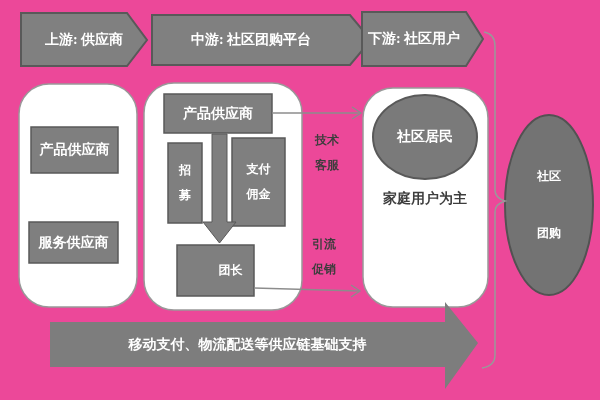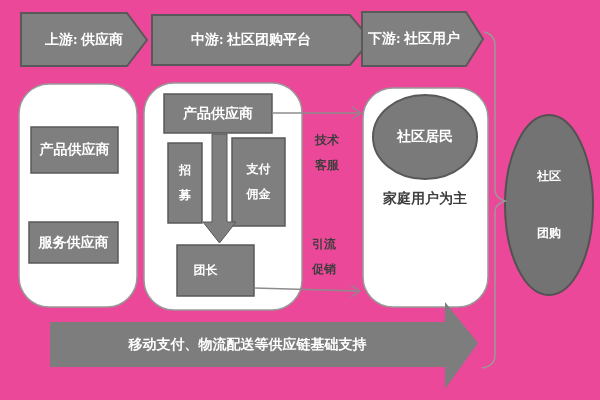--- a/index.html
+++ b/index.html
@@ -59,21 +59,21 @@
   <div class="lbl wt fs14" style="left:21px;top:13px;width:126px;height:53px;">上游: 供应商</div>
   <div class="lbl wt fs14" style="left:152px;top:15px;width:198px;height:50px;">中游: 社区团购平台</div>
   <div class="lbl wt fs14" style="left:362px;top:12px;width:104px;height:54px;">下游: 社区用户</div>
 
   <div class="lbl wt fs14" style="left:31px;top:127px;width:87px;height:46px;">产品供应商</div>
   <div class="lbl wt fs14" style="left:29px;top:222px;width:89px;height:41px;">服务供应商</div>
 
   <div class="lbl wt fs14" style="left:164px;top:94px;width:108px;height:39px;">产品供应商</div>
   <div class="lbl wt fs15 wrapv" style="left:177px;top:143px;width:16px;height:80px;">招募</div>
   <div class="lbl wt fs15 wrapv" style="left:242px;top:138px;width:33px;height:88px;">支付佣金</div>
-  <div class="lbl wt fs15" style="left:167px;top:245px;width:77px;height:51px;">团长</div>
+  <div class="lbl wt fs15" style="left:192px;top:245px;width:77px;height:51px;">团长</div>
 
   <div class="lbl dk fs15 wrapv" style="left:310px;top:120px;width:34px;height:66px;">技术客服</div>
   <div class="lbl dk fs15 wrapv" style="left:307px;top:226px;width:34px;height:62px;">引流促销</div>
 
   <div class="lbl wt fs14" style="left:373px;top:95px;width:104px;height:84px;">社区居民</div>
   <div class="lbl dk fs14" style="left:365px;top:187px;width:120px;height:24px;">家庭用户为主</div>
 
   <div class="lbl col" style="left:505px;top:118px;width:88px;height:174px;gap:40px;">
     <span class="wt fs15">社区</span>
     <span class="wt fs15">团购</span>

